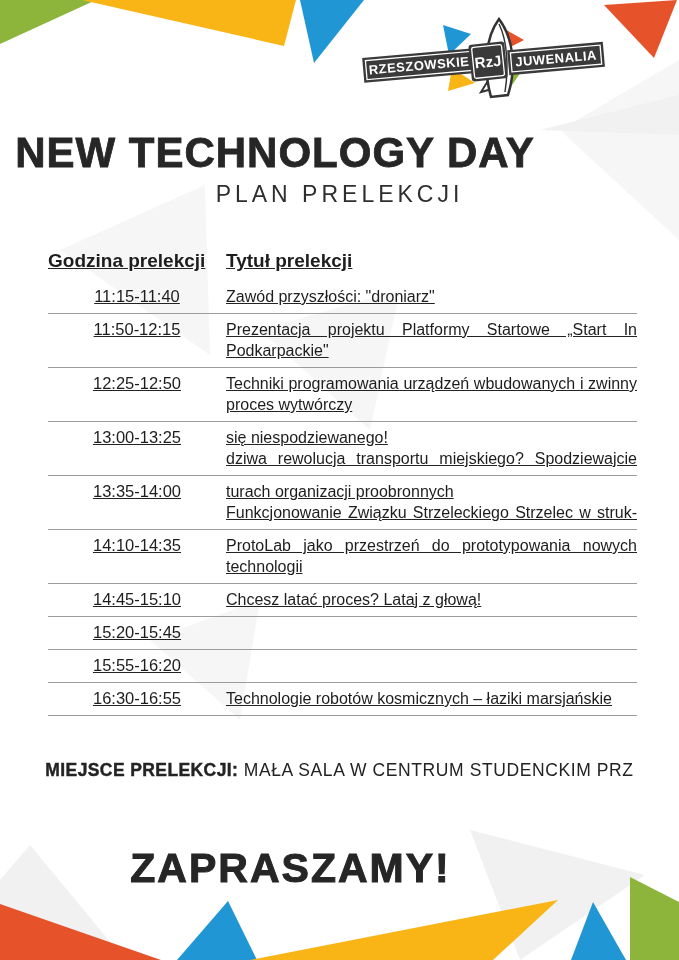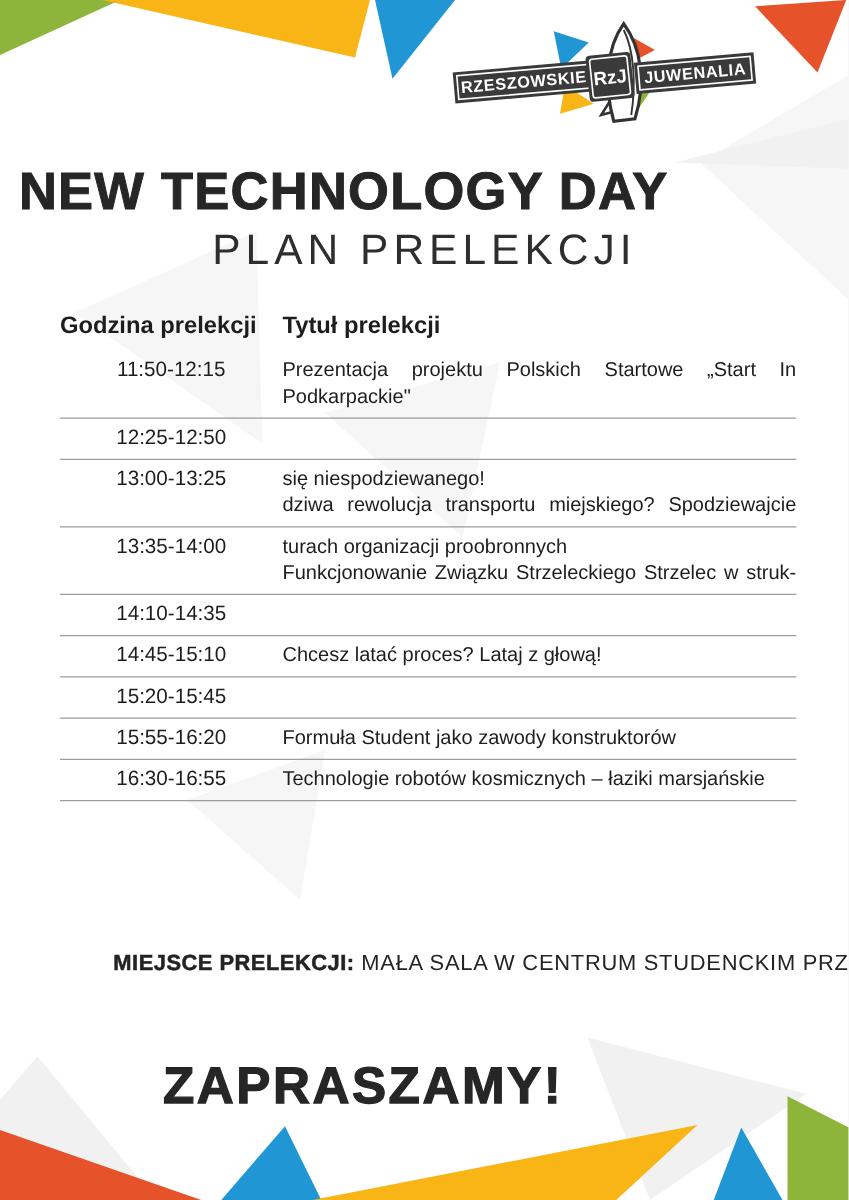--- a/index.html
+++ b/index.html
@@ -26,44 +26,44 @@
   }
 
   
   .main-title {
     position:absolute; left:0; top:129px; width:550px;
     text-align:center; font-size:42px; font-weight:800; letter-spacing:1px;
     color:#262626; -webkit-text-stroke:0.8px #262626;
   }
   .sub-title {
     position:absolute; left:0; top:181px; width:679px;
-    text-align:center; font-size:34px; font-weight:300; letter-spacing:4px;
+    text-align:center; font-size:23px; font-weight:300; letter-spacing:4px;
     color:#2e2e2e;
   }
 
   
-  .schedule { position:absolute; left:48px; top:250px; width:589px; }
+  .schedule { position:absolute; left:48px; top:250px; width:589px;text-decoration:underline; }
   .sched-head {
     display:grid; grid-template-columns:178px 1fr;
     font-size:19px; font-weight:bold; color:#1d1d1d; margin-bottom:9px;
   }
   .row {
     display:grid; grid-template-columns:178px 1fr;
     border-bottom:1px solid #9c9c9c;
     padding:5px 0 6px 0;
   }
   .time { text-align:center; font-size:16.5px; line-height:21px; color:#1d1d1d; }
   .title-cell { color:#1d1d1d; }
   .tl { font-size:16px; line-height:21px; }
   .just { text-align:justify; text-align-last:justify; }
 
   
   .venue {
     position:absolute; left:0; top:760px; width:679px;
-    text-align:right; font-size:17.5px; letter-spacing:0.6px; color:#232323;
+    text-align:center; font-size:17.5px; letter-spacing:0.6px; color:#232323;
     white-space:nowrap;
   }
   .venue .lbl { font-weight:800; letter-spacing:0.4px; -webkit-text-stroke:0.4px #232323; }
   .closing {
     position:absolute; left:0; top:845px; width:581px;
     text-align:center; font-size:41px; font-weight:800; letter-spacing:2px;
     color:#262626; -webkit-text-stroke:1px #262626;
   }
 </style>
 </head>
@@ -130,60 +130,71 @@
     <div class="main-title">NEW TECHNOLOGY DAY</div>
     <div class="sub-title">PLAN PRELEKCJI</div>
 
     <div class="schedule">
       <div class="sched-head">
         <div style="text-align:left;">Godzina prelekcji</div>
         <div>Tytuł prelekcji</div>
       </div>
       <div>
           <div class="row">
+            <div class="time">11:15-11:40</div>
+            <div class="title-cell">
+              <div class="tl">Zawód przyszłości: "droniarz"</div>
+            </div>
+          </div>
+          <div class="row">
             <div class="time">11:50-12:15</div>
             <div class="title-cell">
-              <div class="tl just">Prezentacja projektu Polskich Startowe „Start In</div>
+              <div class="tl just">Prezentacja projektu Platformy Startowe „Start In</div>
               <div class="tl">Podkarpackie"</div>
             </div>
           </div>
           <div class="row">
             <div class="time">12:25-12:50</div>
+            <div class="title-cell">
+              <div class="tl just">Techniki programowania urządzeń wbudowanych i zwinny</div>
+              <div class="tl">proces wytwórczy</div>
+            </div>
           </div>
           <div class="row">
             <div class="time">13:00-13:25</div>
             <div class="title-cell">
               <div class="tl">się niespodziewanego!</div>
               <div class="tl just">dziwa rewolucja transportu miejskiego? Spodziewajcie</div>
             </div>
           </div>
           <div class="row">
             <div class="time">13:35-14:00</div>
             <div class="title-cell">
               <div class="tl">turach organizacji proobronnych</div>
               <div class="tl just">Funkcjonowanie Związku Strzeleckiego Strzelec w struk-</div>
             </div>
           </div>
           <div class="row">
             <div class="time">14:10-14:35</div>
+            <div class="title-cell">
+              <div class="tl just">ProtoLab jako przestrzeń do prototypowania nowych</div>
+              <div class="tl">technologii</div>
+            </div>
           </div>
           <div class="row">
             <div class="time">14:45-15:10</div>
             <div class="title-cell">
               <div class="tl">Chcesz latać proces? Lataj z głową!</div>
             </div>
           </div>
           <div class="row">
             <div class="time">15:20-15:45</div>
           </div>
           <div class="row">
             <div class="time">15:55-16:20</div>
-            <div class="title-cell">
-              <div class="tl">Formuła Student jako zawody konstruktorów</div>
-            </div>
           </div>
           <div class="row">
             <div class="time">16:30-16:55</div>
             <div class="title-cell">
               <div class="tl">Technologie robotów kosmicznych – łaziki marsjańskie</div>
             </div>
           </div>
         </div>
     </div>
 

